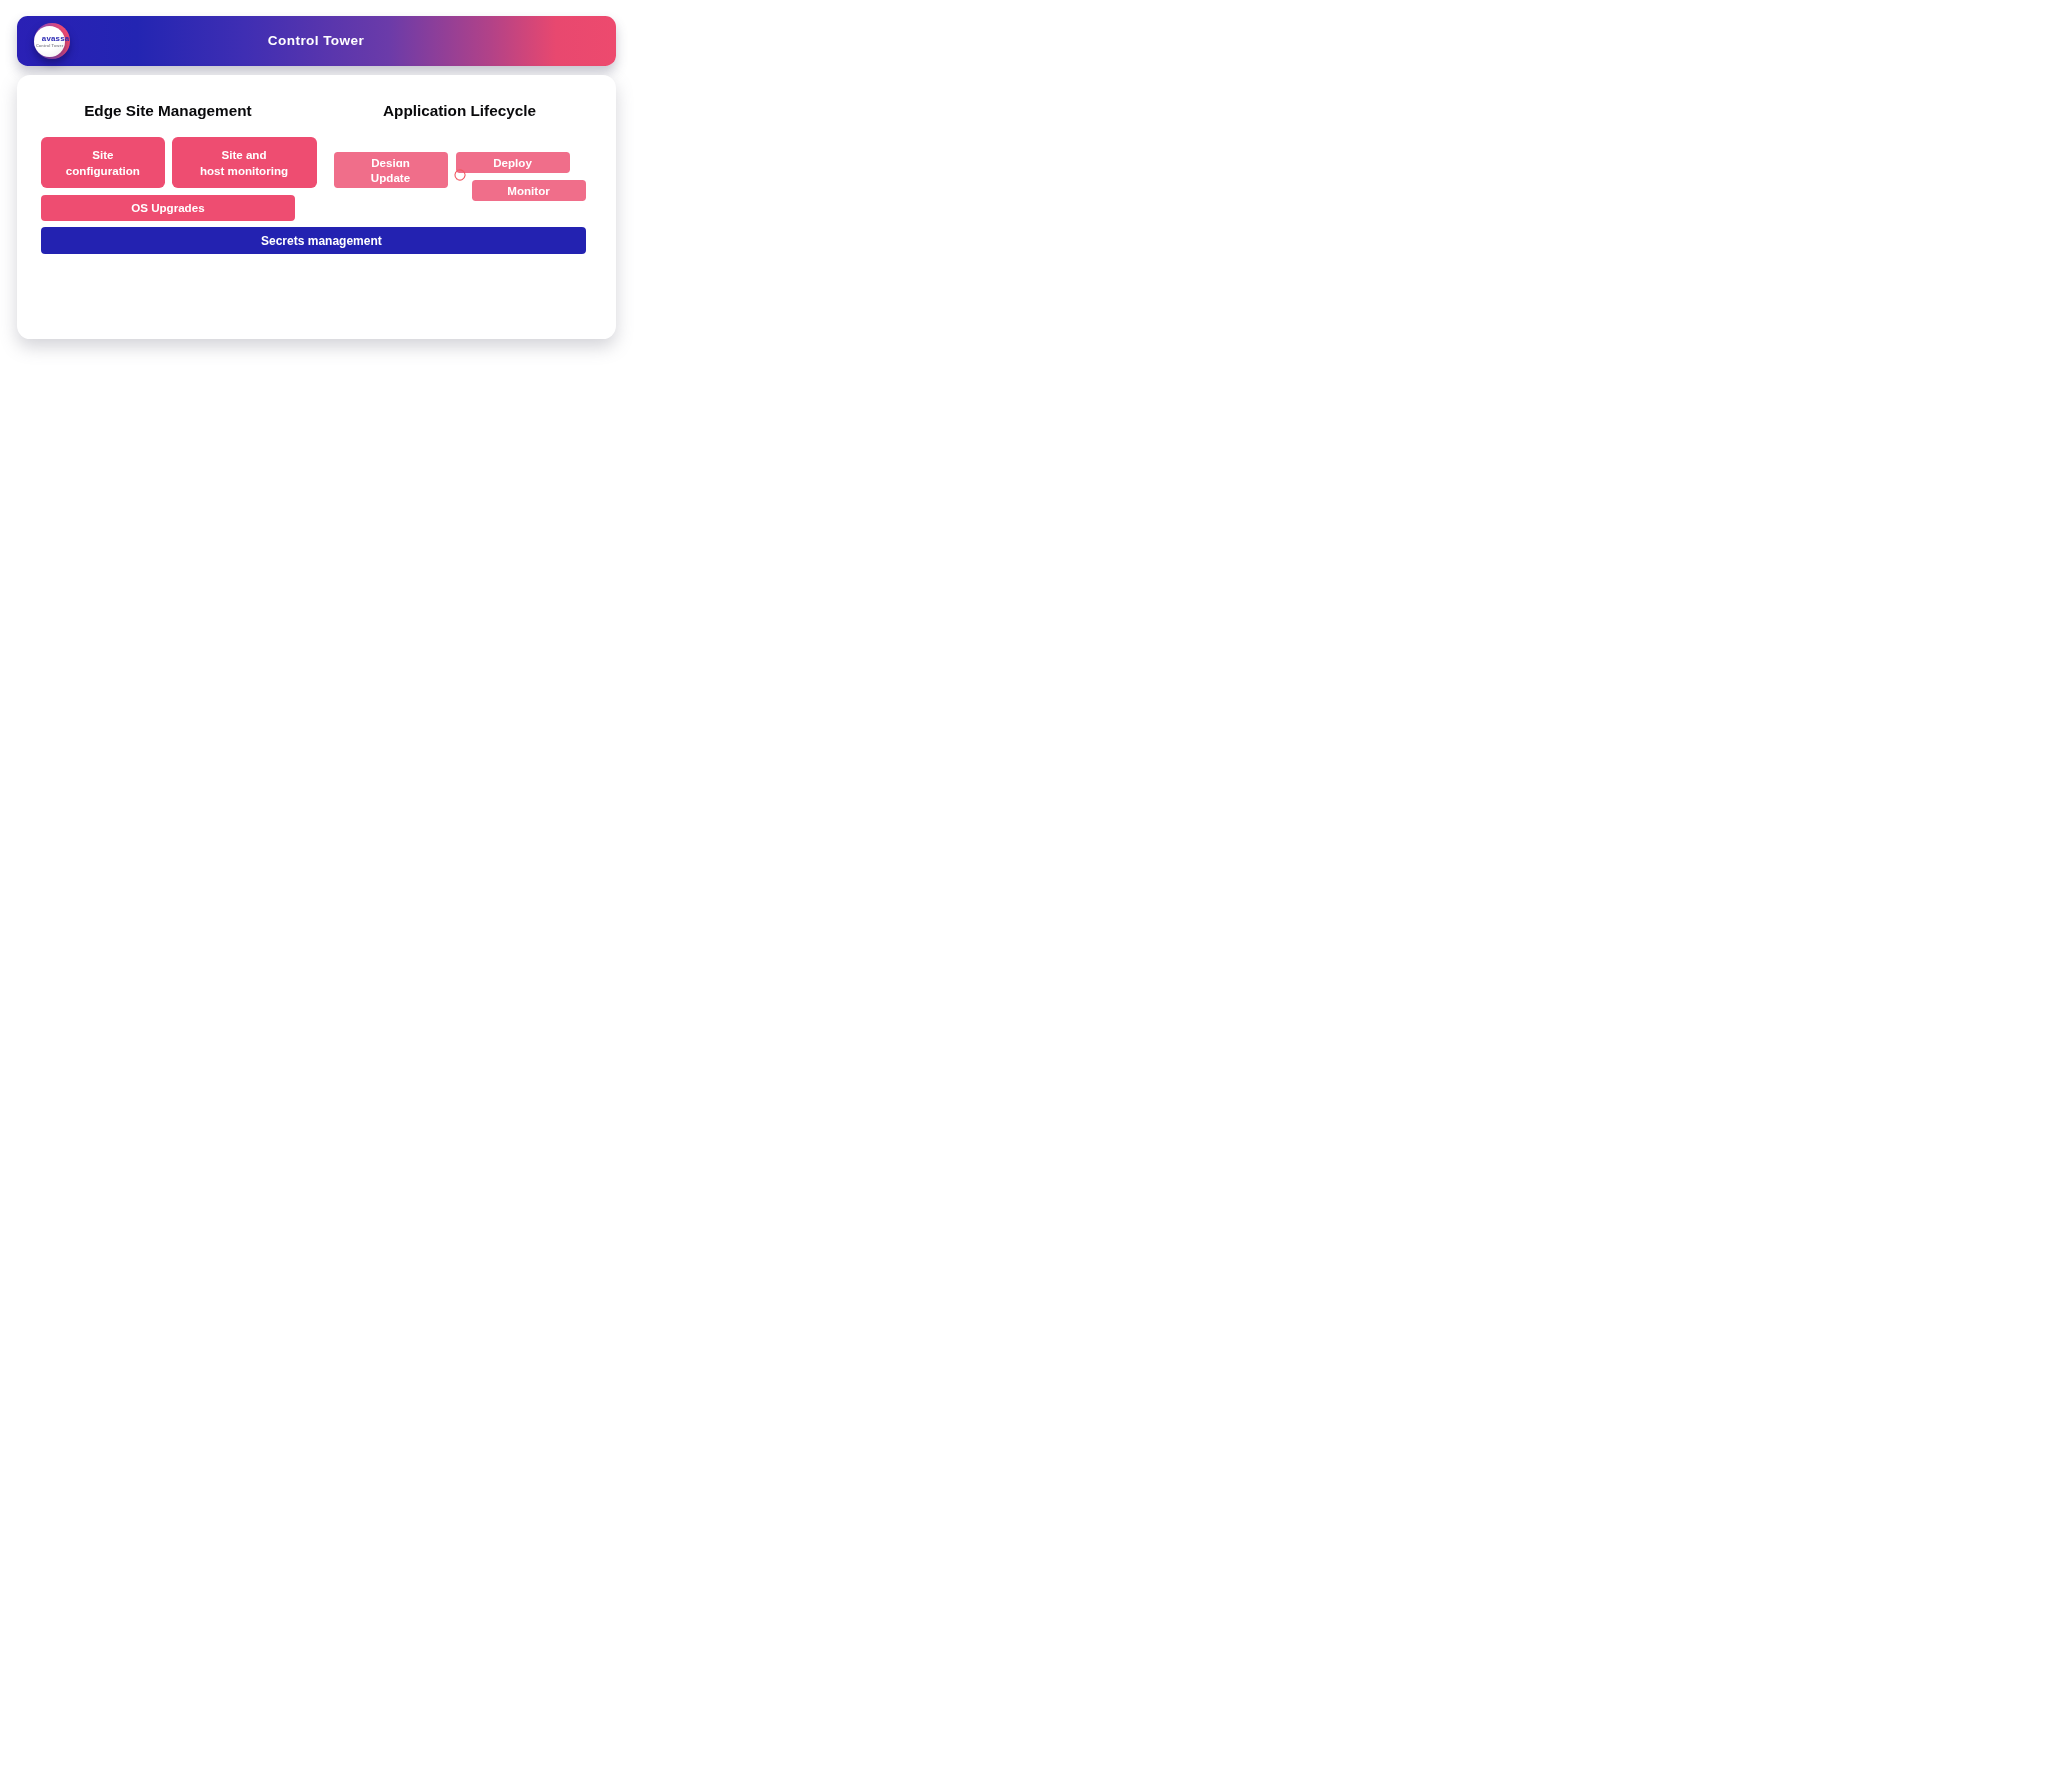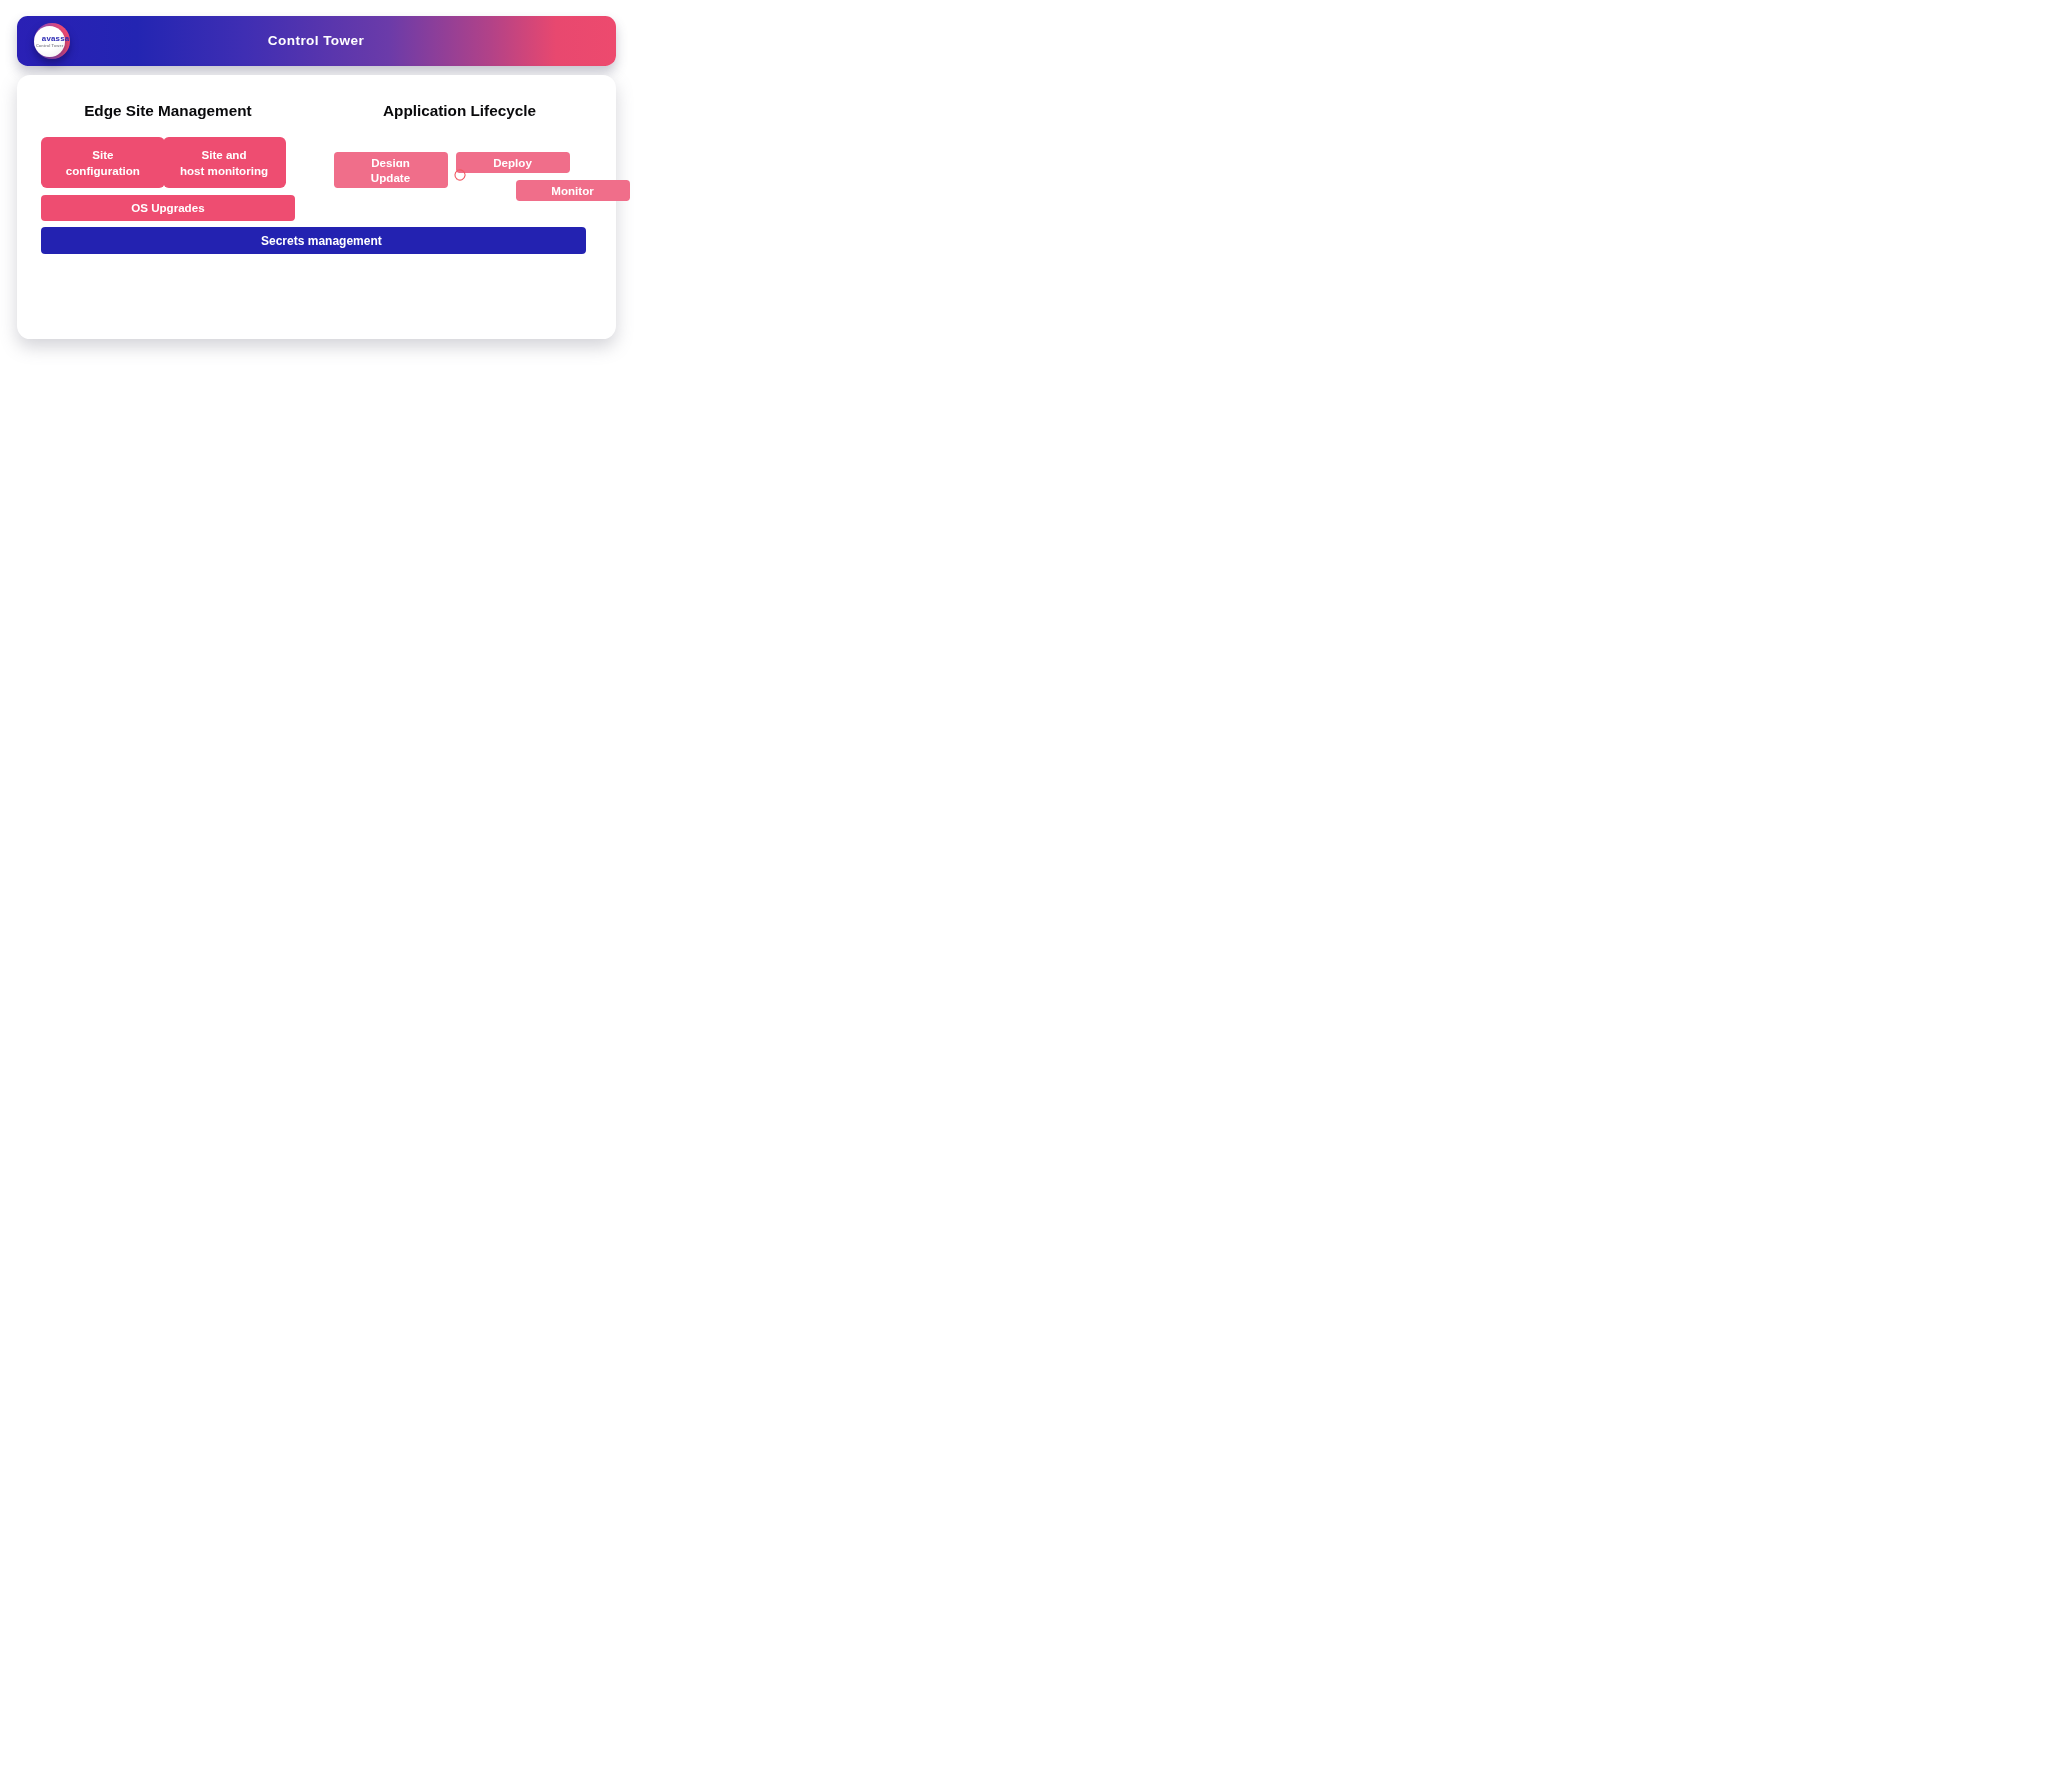--- a/index.html
+++ b/index.html
@@ -76,37 +76,37 @@
   .block {
     position: absolute;
     background: var(--pink-dark, #ee4d71);
     color: #ffffff; border-radius: 5.8px;
     display: flex; flex-direction: column;
     align-items: center; justify-content: center;
     font-weight: bold; font-size: 11.6px; line-height: 1.3;
     text-align: center;
   }
   #site-config { left: 24.4px;  top: 62px; width: 124px; height: 51px; }
-  #site-host   { left: 146px; top: 62px; width: 123px; height: 51px; }
+  #site-host   { left: 155px; top: 62px; width: 145px; height: 51px; }
   #os-upgrades { left: 24.4px;  top: 120px; width: 254px; height: 26px;
                  border-radius: 4.1px; flex-direction: row; }
 
   
   .pill {
     position: absolute;
     background: var(--pink-light, #f06e8a);
     color: #ffffff; border-radius: 3.7px;
     display: flex; align-items: center; justify-content: center;
     font-weight: bold; font-size: 11.6px;
     width: 114px; height: 21px;
   }
   #design  { left: 317px;  top: 77px; }
   #deploy  { left: 439px; top: 77px; width: 114px; }
   #update  { left: 317px;  top: 92px; }
-  #monitor { left: 455px; top: 105px; width: 114px; margin-left: 44px; }
+  #monitor { left: 455px; top: 105px; width: 114px; }
 
   .cycle-icon {
     position: absolute; left: 436px; top: 93px;
     width: 14px; height: 14px;
     color: var(--icon-red, #f15b64);
   }
 
   
   .bar {
     position: absolute; left: 24.4px;

